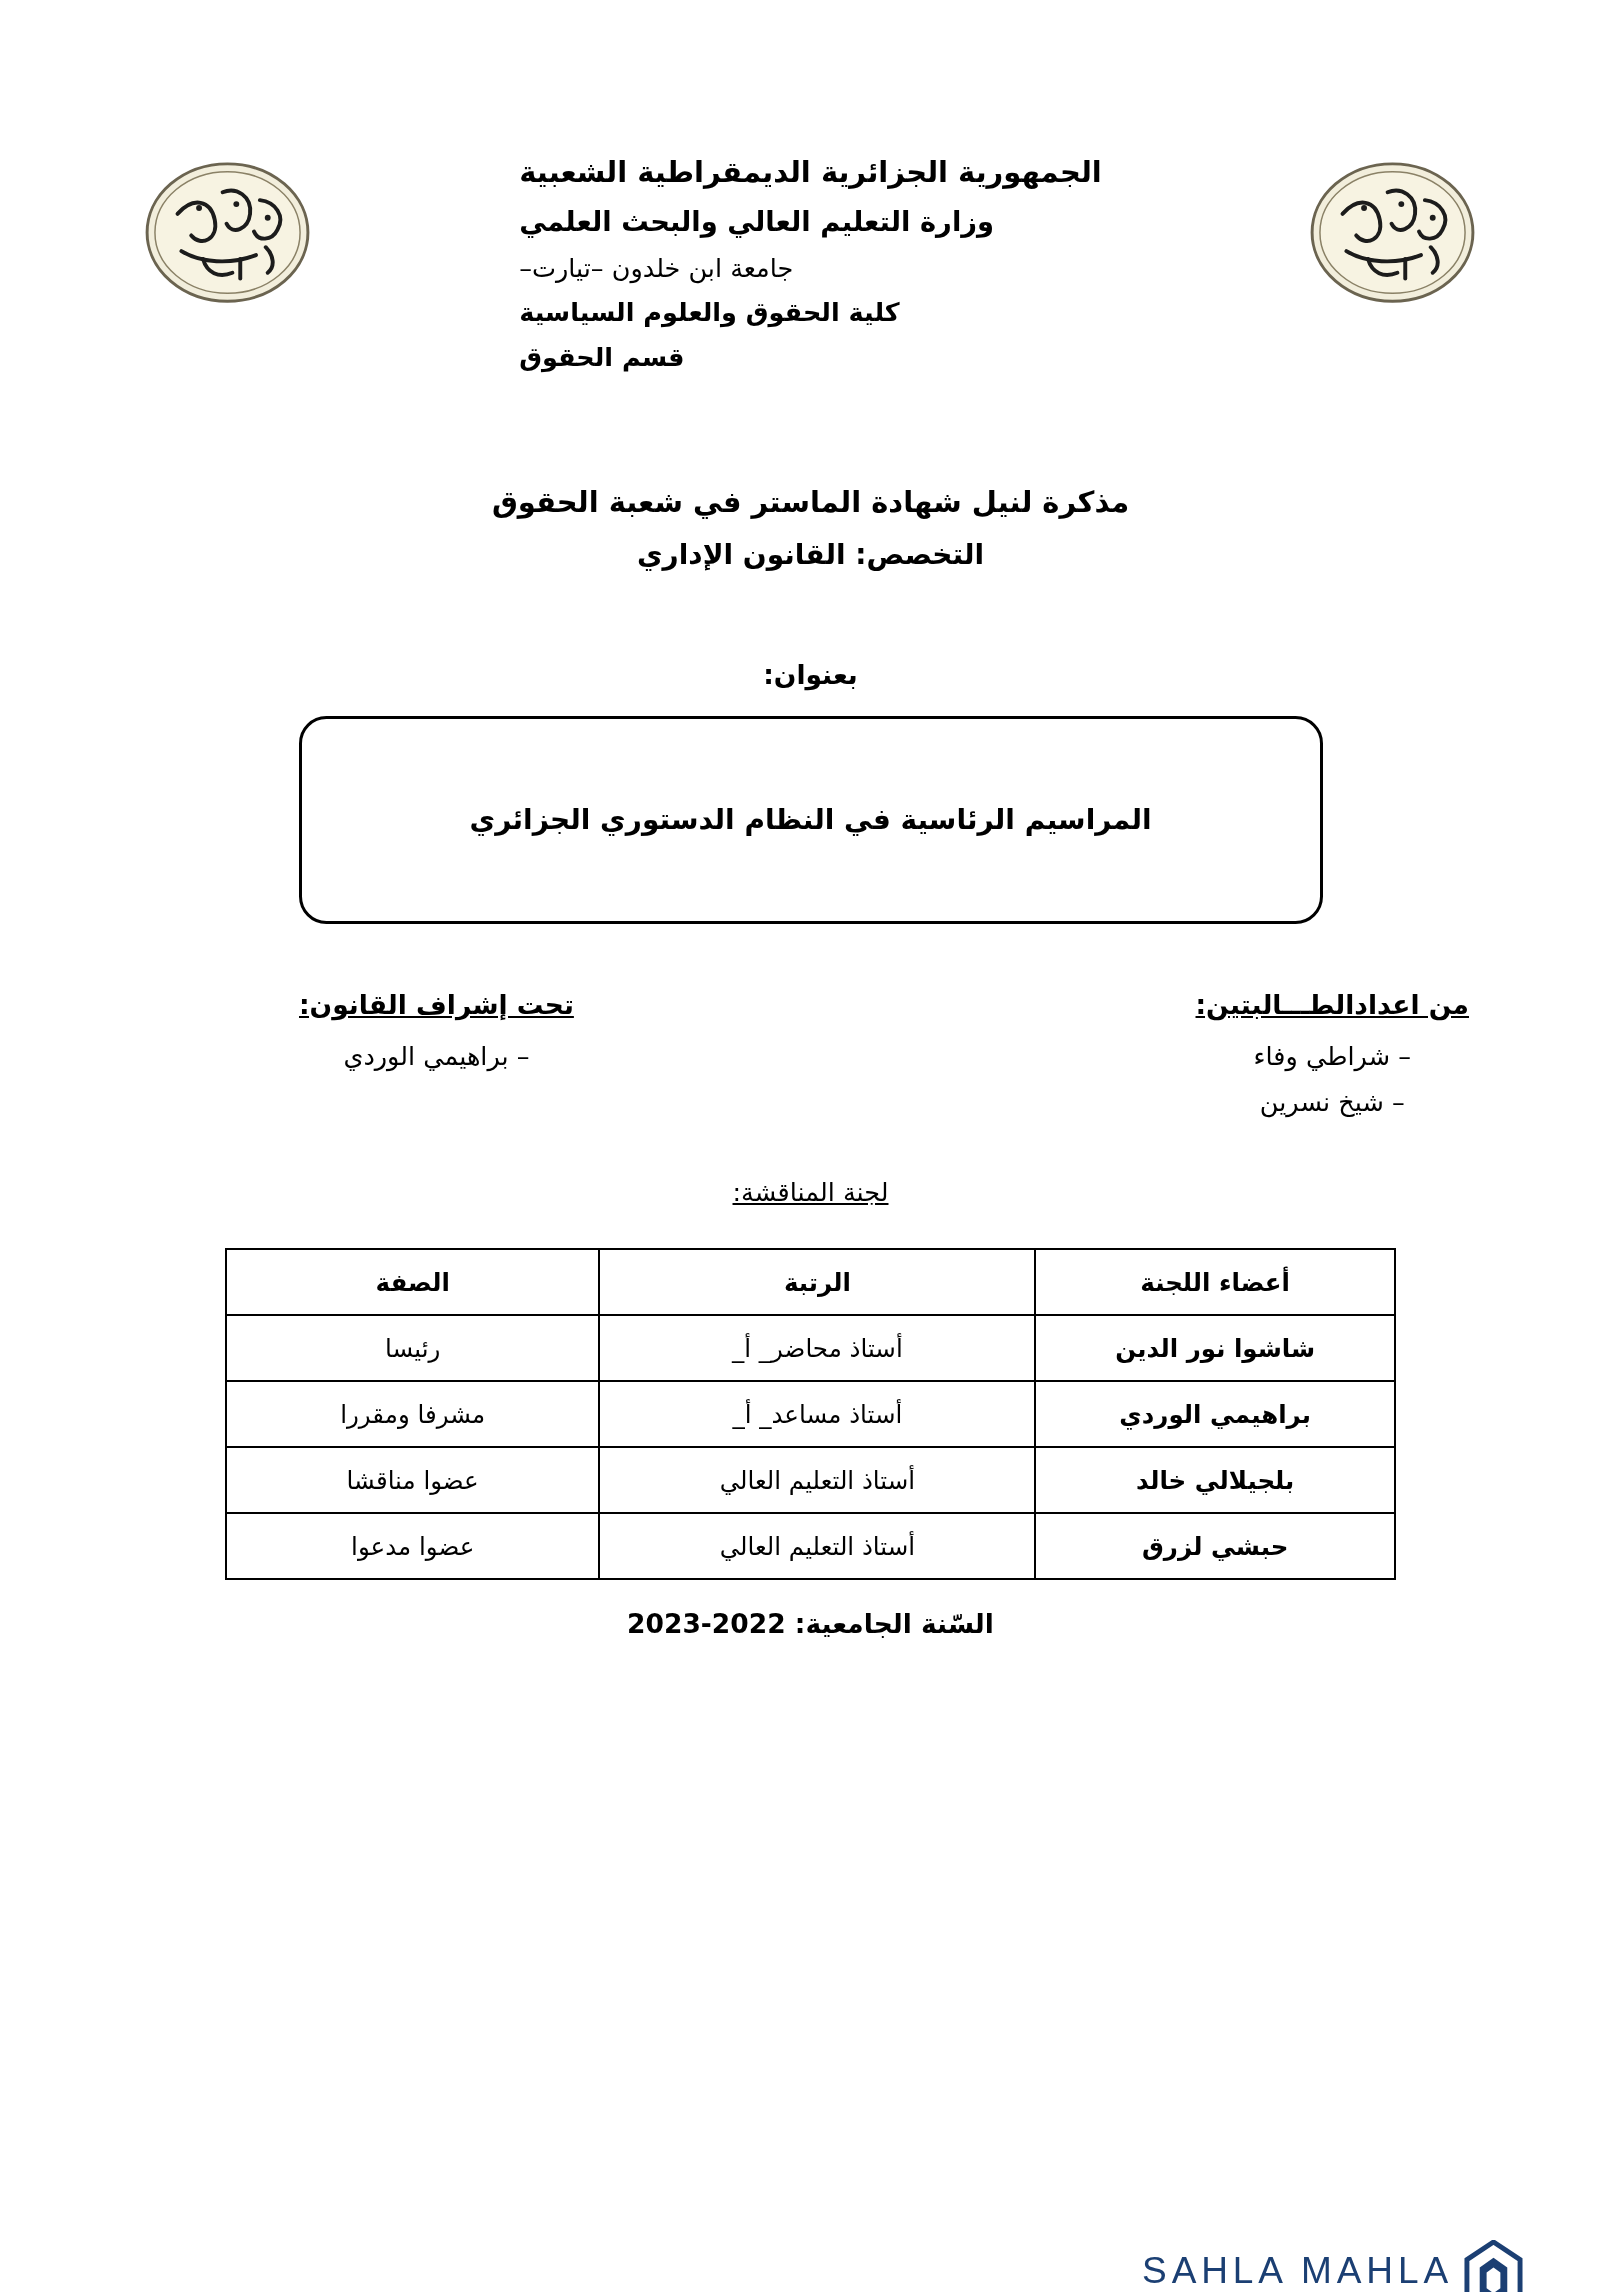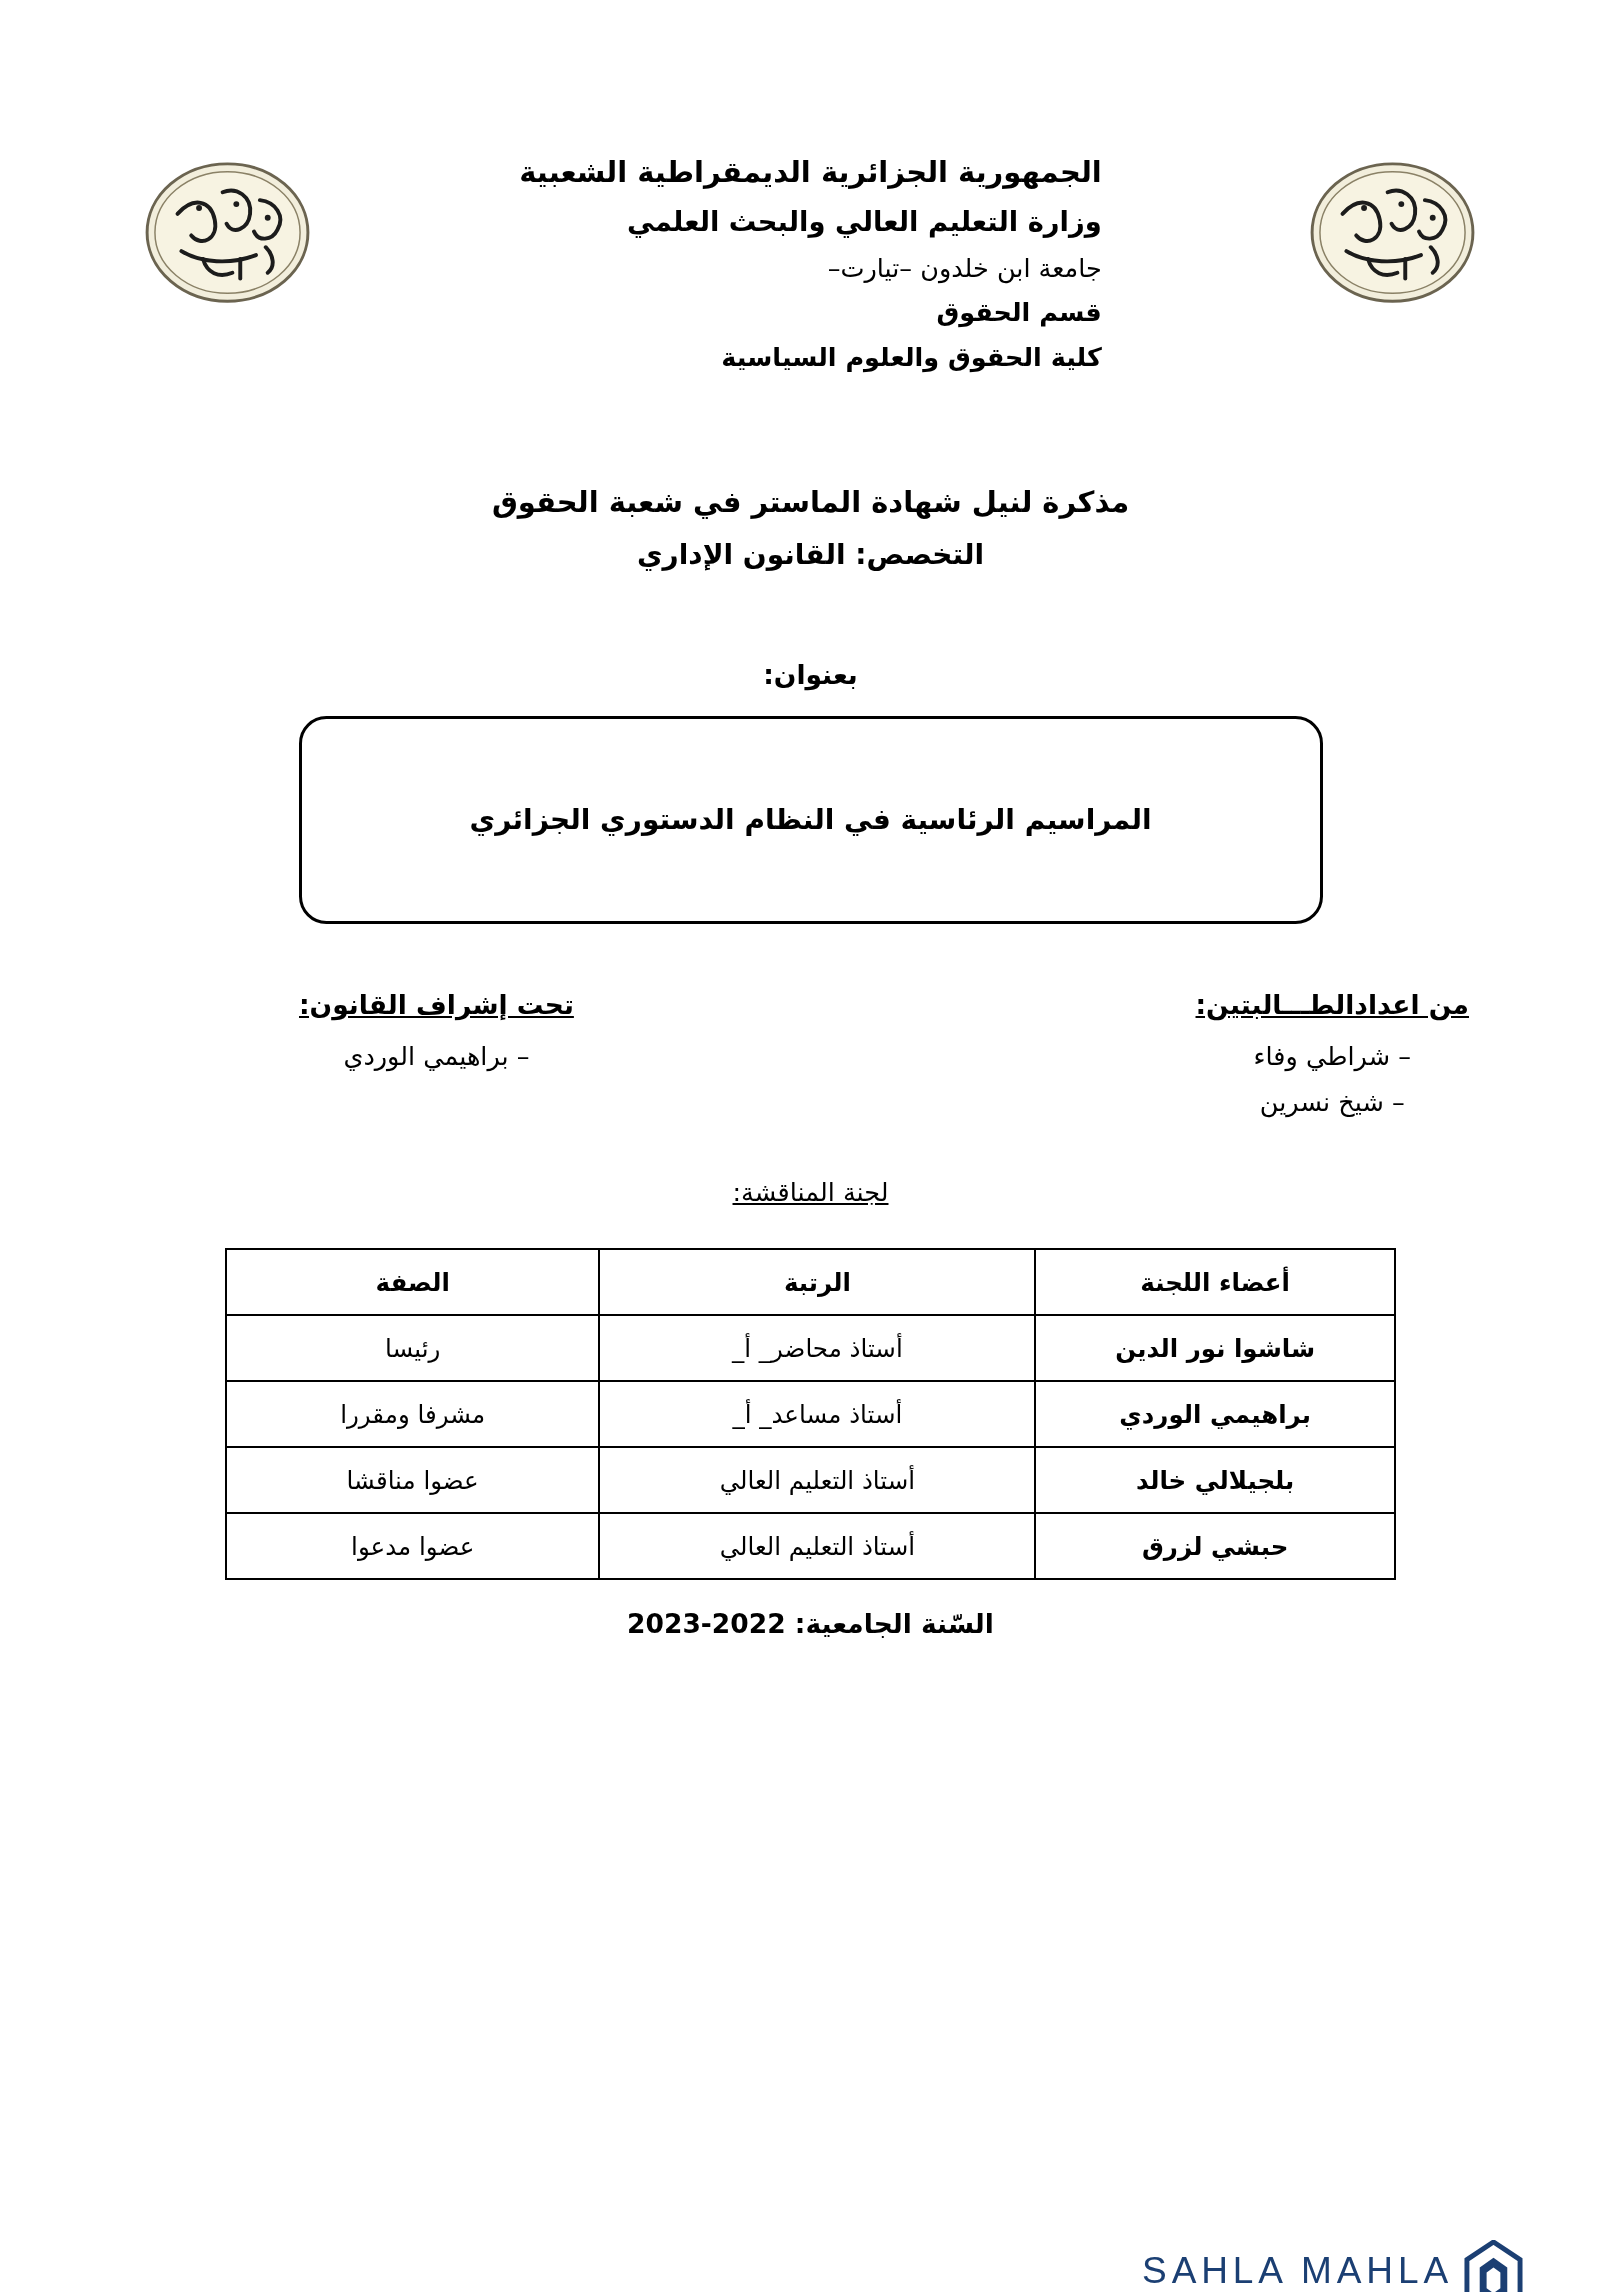--- a/index.html
+++ b/index.html
@@ -39,21 +39,21 @@
   .logo-right { right: 142px; }
 
   .seal {
     width: 100%;
     height: 100%;
     display: block;
   }
 
   .header-lines {
     display: inline-block;
-    text-align: right;
+    text-align: left;
     line-height: 1.75;
   }
   .h-line {
     font-weight: bold;
     letter-spacing: 0.2px;
   }
   .h1 { font-size: 29px; }
   .h2 { font-size: 27.4px; }
   .h3 { font-size: 25.5px; font-weight: normal; }
   .h4 { font-size: 25.5px; font-weight: bold; }
@@ -245,22 +245,22 @@
           <circle cx="96" cy="48" r="3"></circle>
           <circle cx="128" cy="62" r="3"></circle>
         </g>
       </svg>
     </div>
 
     <div class="header-lines">
       <div class="h-line h1">الجمهورية الجزائرية الديمقراطية الشعبية</div>
       <div class="h-line h2">وزارة التعليم العالي والبحث العلمي</div>
       <div class="h-line h3">جامعة ابن خلدون –تيارت–</div>
+      <div class="h-line h4">كلية الحقوق والعلوم السياسية</div>
       <div class="h-line h5">قسم الحقوق</div>
-      <div class="h-line h4">كلية الحقوق والعلوم السياسية</div>
     </div>
   </div>
 
   <div class="degree">
     <div class="d1">مذكرة لنيل شهادة الماستر في شعبة الحقوق</div>
     <div class="d2">التخصص: القانون الإداري</div>
   </div>
 
   <div class="under-title">بعنوان:</div>
   <div class="title-box">

